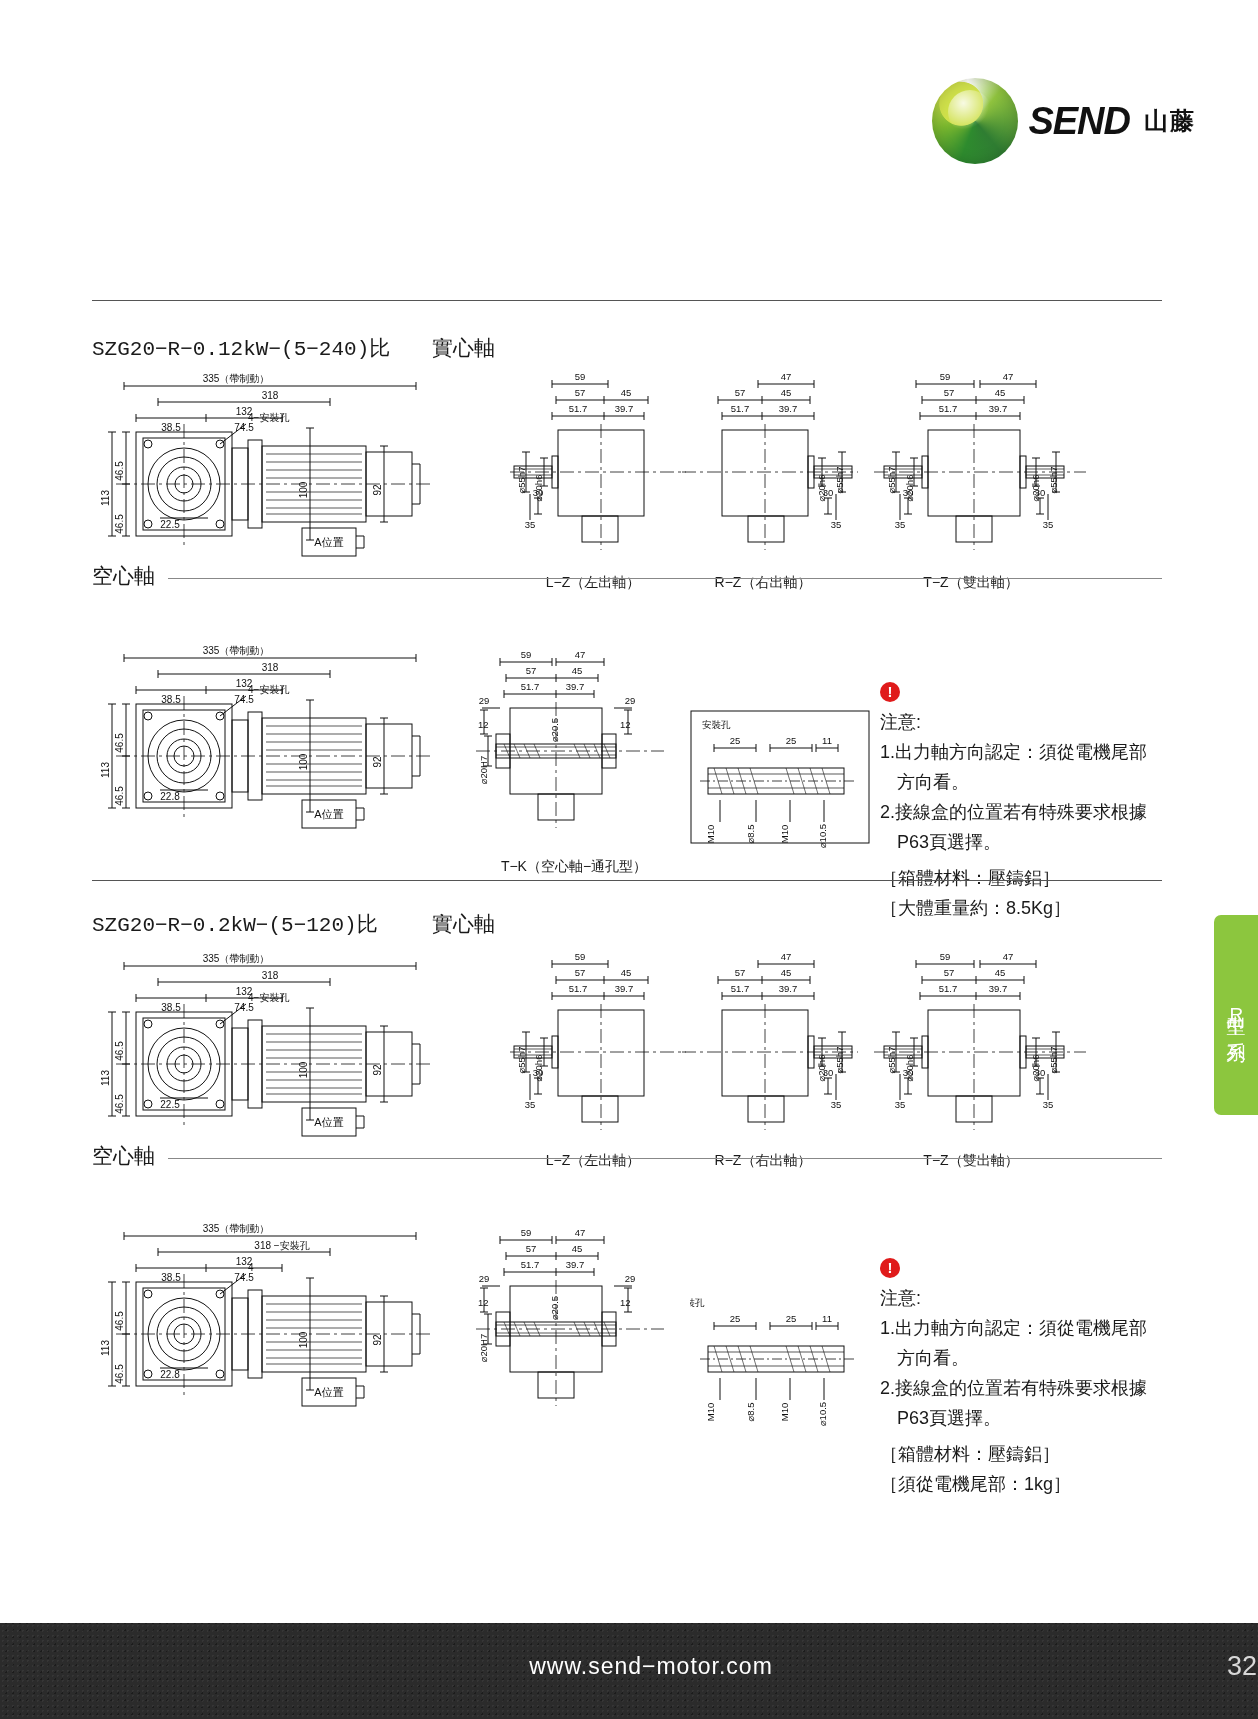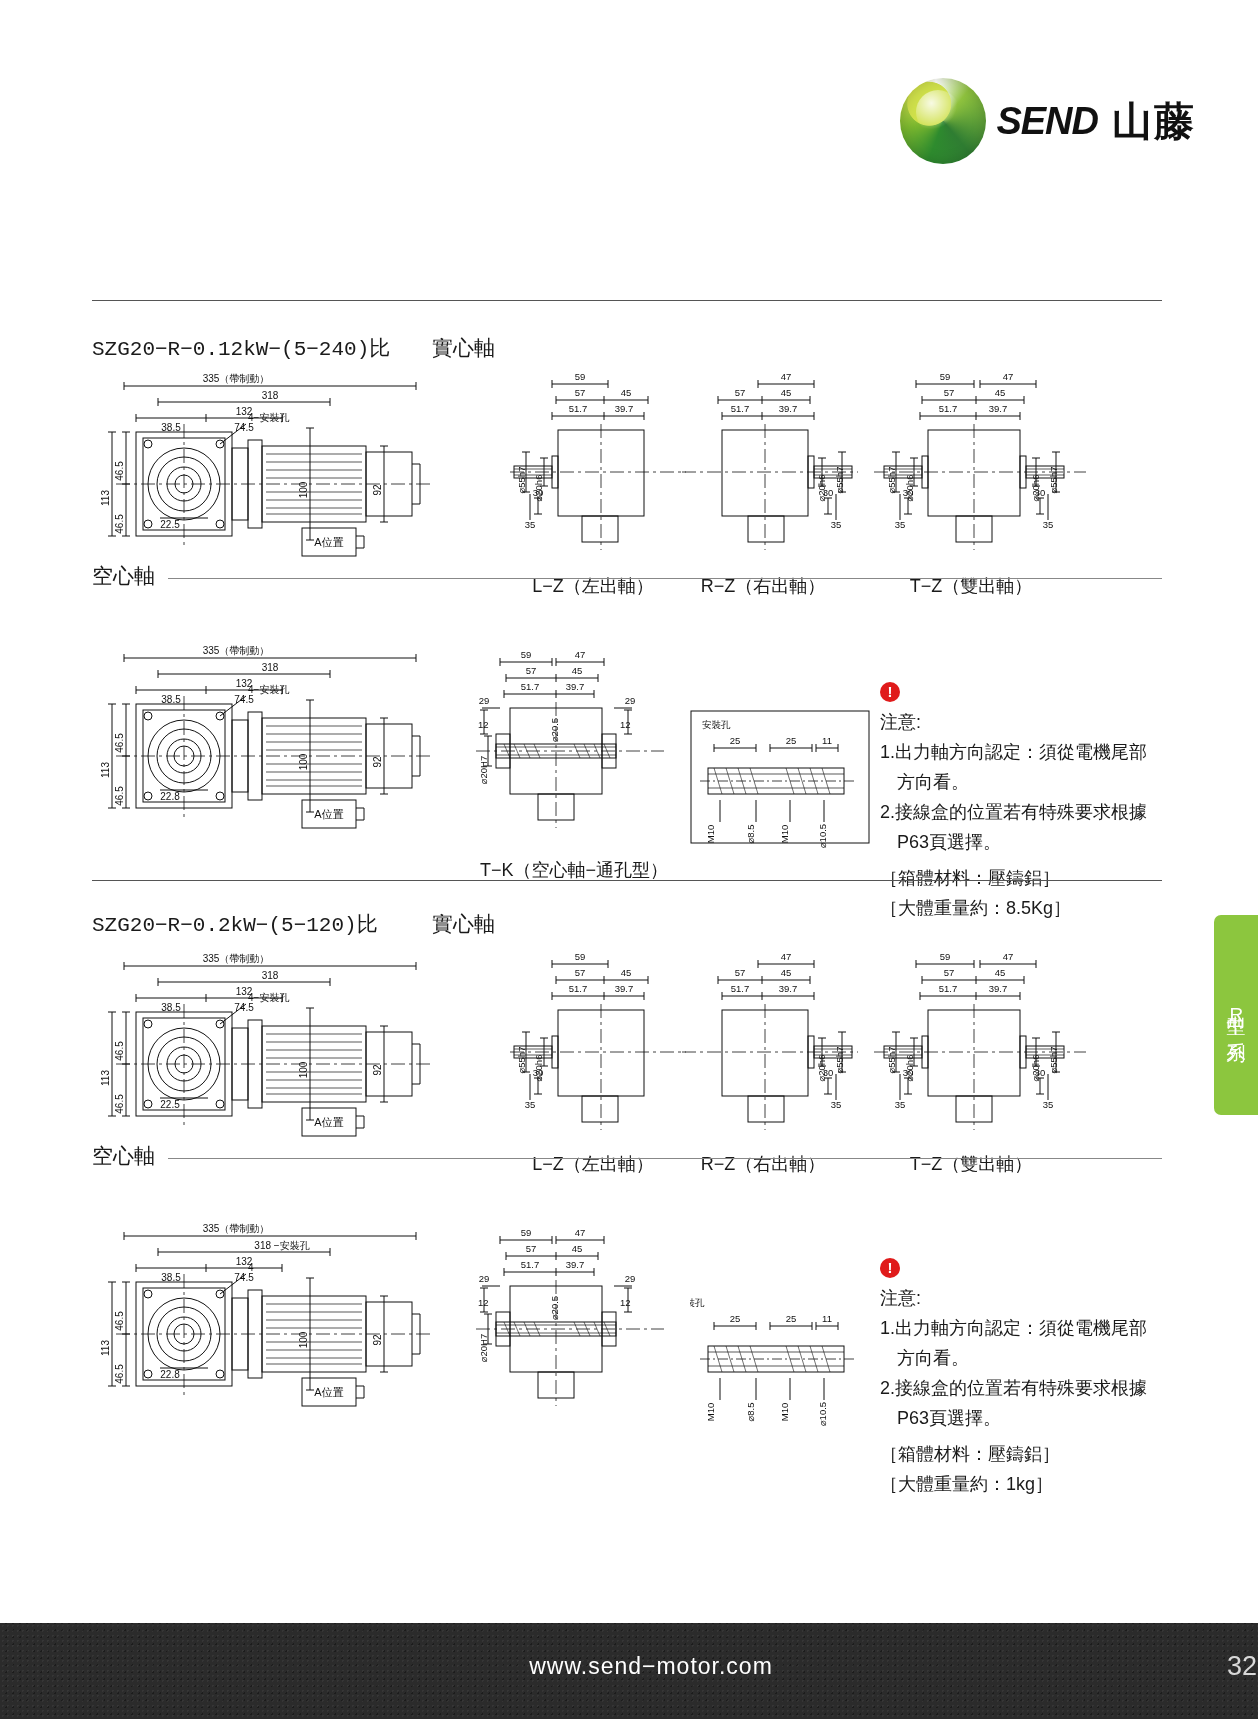--- a/index.html
+++ b/index.html
@@ -18,21 +18,21 @@
       radial-gradient(circle at 34% 30%, #cfe04a 0 26%, rgba(0,0,0,0) 27%),
       conic-gradient(from 200deg, #2e8b2e 0deg, #7ab62e 60deg, #c7d94a 110deg, #ffffff 150deg, #8fc23e 200deg, #2f7d32 300deg, #2e8b2e 360deg);
     box-shadow:inset 0 0 14px rgba(0,0,0,.18);
     position:relative;
   }
   .logo-globe:after{
     content:"";position:absolute;left:16px;top:12px;width:44px;height:44px;border-radius:50%;
     background:radial-gradient(circle at 35% 30%, rgba(255,255,255,.85), rgba(255,255,255,0) 62%);
   }
   .logo-text{font-size:38px;font-weight:700;font-style:italic;letter-spacing:-1px;color:#111;line-height:1;}
-  .logo-cn{font-size:40px;font-weight:700;color:#111;letter-spacing:2px;margin-left:4px;}
+  .logo-cn{font-size:24px;font-weight:700;color:#111;letter-spacing:2px;margin-left:4px;}
 
   
   .title-row{position:absolute;left:92px;top:265px;width:1070px;display:flex;align-items:baseline;}
   .model-title{font-size:27px;letter-spacing:.5px;}
   .model-note{font-size:21px;margin-left:48px;}
 
   .rule{position:absolute;left:92px;width:1070px;height:1px;background:#555;}
 
   .sec-head{position:absolute;font-size:21px;font-family:Liberation Mono, monospace;}
   .sec-sub{position:absolute;font-size:21px;}
@@ -57,21 +57,21 @@
     background-position:0 0, 3px 4px;
     color:#fff;
     padding-left:44px;
   }
   .footer .url{position:absolute;left:0;top:30px;width:100%;text-align:center;font-size:23px;letter-spacing:1px;}
   .footer .pg{position:absolute;right:45px;top:28px;font-size:27px;color:#d8d8d8;}
 
   
   .dwg{position:absolute;}
   .dwg svg{display:block;}
-  .cap{position:absolute;font-size:18px;text-align:center;}
+  .cap{position:absolute;font-size:14px;text-align:center;}
 
   
   .notes{position:absolute;font-size:18px;line-height:1.55;}
   .notes .bang{
     width:20px;height:20px;border-radius:50%;background:#e01b1b;color:#fff;
     font-size:15px;font-weight:700;display:flex;align-items:center;justify-content:center;
     margin:0 0 7px 0;
   }
   .notes p{margin:0 0 2px 0;}
   .notes .ind{padding-left:17px;}
@@ -946,21 +946,21 @@
   </div>
 
   <div class="notes" style="left:880px;top:1258px;width:300px;">
     <div class="bang">!</div>
     <p>注意:</p>
     <p>1.出力軸方向認定：須從電機尾部</p>
     <p class="ind">方向看。</p>
     <p>2.接線盒的位置若有特殊要求根據</p>
     <p class="ind">P63頁選擇。</p>
     <p class="brk">［箱體材料：壓鑄鋁］</p>
-    <p>［大體重量約：1kg］</p>
+    <p>［須從電機尾部：1kg］</p>
   </div>
 
   <div class="side-tab">
     <span>中型R系列</span>
   </div>
 
   <div class="footer">
     <div class="url">www.send−motor.com</div>
     <div class="pg">32</div>
   </div>

